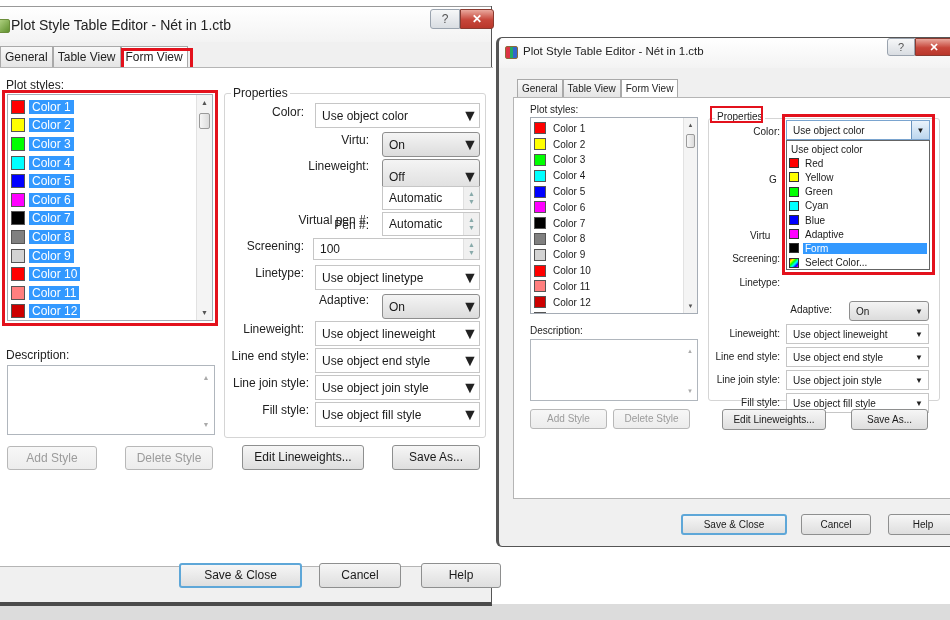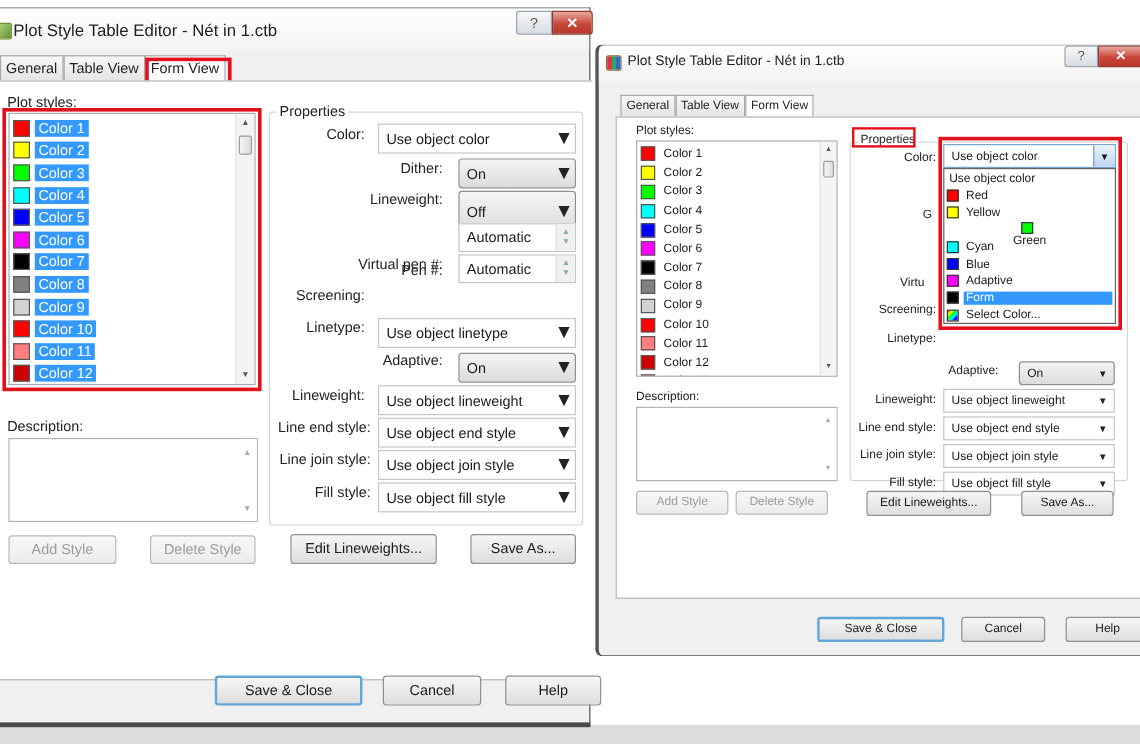--- a/index.html
+++ b/index.html
@@ -180,21 +180,21 @@
 
     <div class="group" style="left:225px; top:25px; width:262px; height:345px;"></div>
     <span class="group-title" style="left:232px; top:18px;">Properties</span>
 
     <span class="label r" style="left:230px; top:37px; width:75px;">Color:</span>
     <div class="combo" style="left:316px; top:35px; width:165px; height:25px;">
       <span class="combo-val">Use object color</span>
         <span class="combo-arrow">▼</span>
     </div>
 
-    <span class="label r" style="left:290px; top:65px; width:80px;">Dither:</span>
+    <span class="label r" style="left:290px; top:65px; width:80px;">Virtu:</span>
     <div class="combo btnstyle" style="left:383px; top:64px; width:98px; height:25px;">
       <span class="combo-val">On</span>
         <span class="combo-arrow">▼</span>
     </div>
 
     <span class="label r" style="left:270px; top:91px; width:100px;">Lineweight:</span>
     <div class="combo btnstyle" style="left:383px; top:91px; width:98px; height:35px;">
       <span class="combo-val">Off</span>
         <span class="combo-arrow">▼</span>
     </div>
@@ -211,20 +211,27 @@
     <span class="label r" style="left:250px; top:145px; width:120px;">Virtual pen #:</span>
     <div class="spin" style="left:383px; top:144px; width:98px; height:24px;">
       <span class="spin-val">Automatic</span>
       <span class="spin-btns">
           <span>▲</span>
           <span>▼</span>
         </span>
     </div>
 
     <span class="label r" style="left:230px; top:171px; width:75px;">Screening:</span>
+    <div class="spin" style="left:314px; top:170px; width:167px; height:22px;">
+      <span class="spin-val">100</span>
+      <span class="spin-btns">
+          <span>▲</span>
+          <span>▼</span>
+        </span>
+    </div>
 
     <span class="label r" style="left:230px; top:198px; width:75px;">Linetype:</span>
     <div class="combo" style="left:316px; top:197px; width:165px; height:25px;">
       <span class="combo-val">Use object linetype</span>
         <span class="combo-arrow">▼</span>
     </div>
 
     <span class="label r" style="left:290px; top:225px; width:80px;">Adaptive:</span>
     <div class="combo btnstyle" style="left:383px; top:226px; width:98px; height:25px;">
       <span class="combo-val">On</span>
@@ -404,21 +411,21 @@
           <span class="t">Use object color</span>
         </div>
         <div class="dd-item" style="top: 15.2px; height: 14px;">
           <span class="sw" style="background: rgb(255, 0, 0);"></span>
           <span class="t">Red</span>
         </div>
         <div class="dd-item" style="top: 29.4px; height: 14px;">
           <span class="sw" style="background: rgb(255, 255, 0);"></span>
           <span class="t">Yellow</span>
         </div>
-        <div class="dd-item" style="top: 43.6px; height: 14px; flex-direction: column;">
+        <div class="dd-item" style="top: 43.6px; height: 14px;">
           <span class="sw" style="background: rgb(0, 255, 0);"></span>
           <span class="t">Green</span>
         </div>
         <div class="dd-item" style="top: 57.8px; height: 14px;">
           <span class="sw" style="background: rgb(0, 255, 255);"></span>
           <span class="t">Cyan</span>
         </div>
         <div class="dd-item" style="top: 72px; height: 14px;">
           <span class="sw" style="background: rgb(0, 0, 255);"></span>
           <span class="t">Blue</span>

